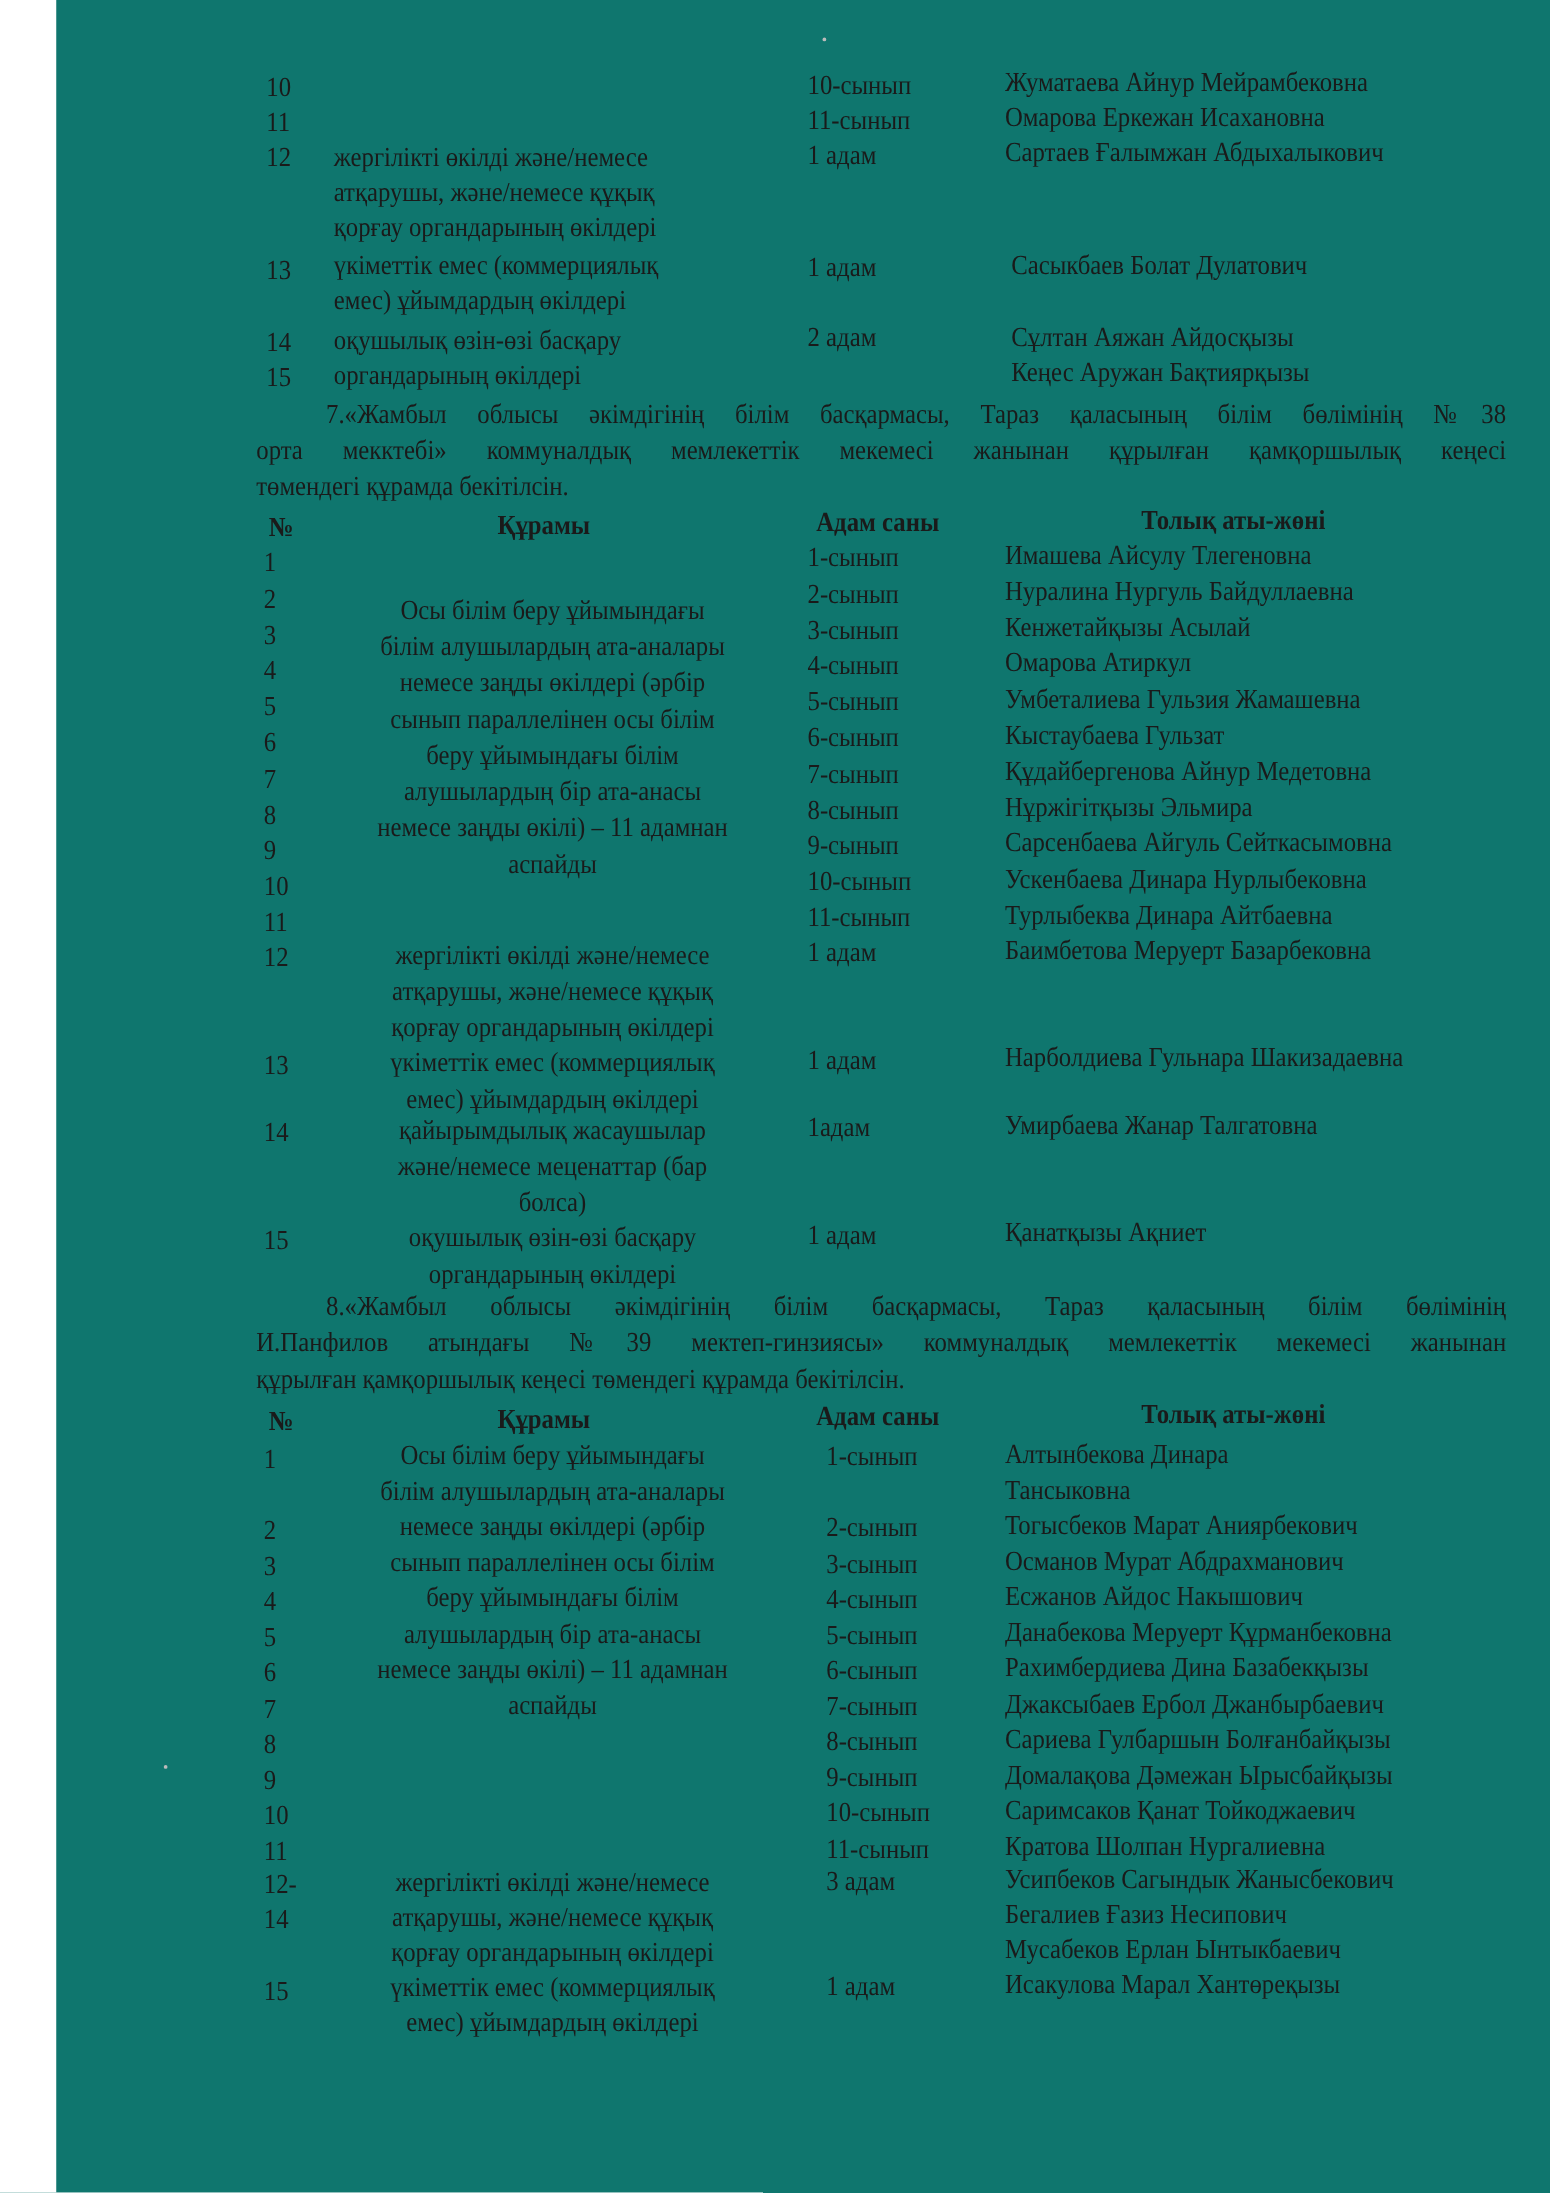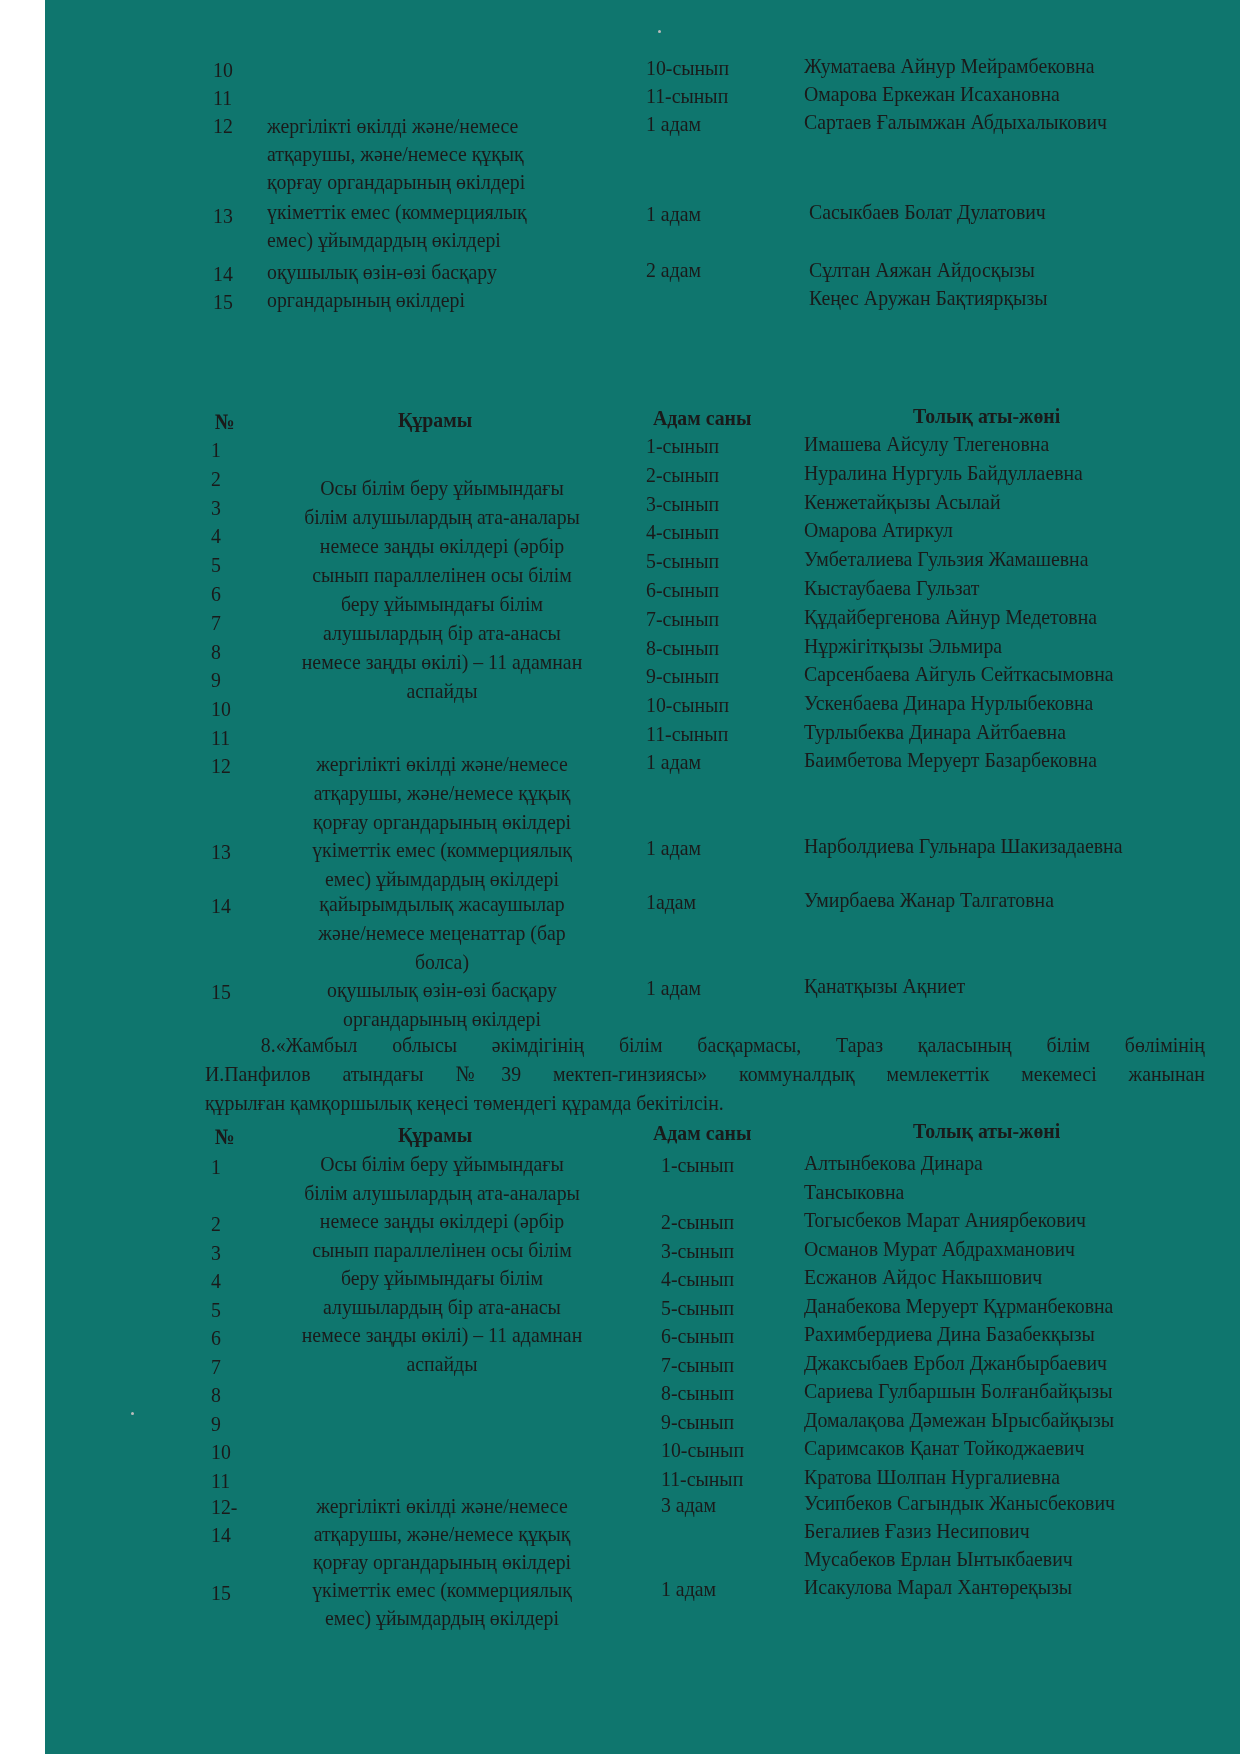--- a/index.html
+++ b/index.html
@@ -45,20 +45,25 @@
     <div class="abs" style="left:168px;top:261px">14</div>
     <div class="abs" style="left:222px;top:259px">оқушылық өзін-өзі басқару</div>
     <div class="abs" style="left:601px;top:257px">2 адам</div>
     <div class="abs" style="left:764px;top:257px">Сұлтан Аяжан Айдосқызы</div>
 
     <div class="abs" style="left:168px;top:289px">15</div>
     <div class="abs" style="left:222px;top:287px">органдарының өкілдері</div>
     <div class="abs" style="left:764px;top:285px">Кеңес Аружан Бақтиярқызы</div>
   </div>
 
+  <div class="para" style="top:316px">
+    <span class="ln" style="padding-left:62px;width:1049px">7.«Жамбыл облысы әкімдігінің білім басқармасы, Тараз қаласының білім бөлімінің №38</span>
+    <span class="ln">орта мекктебі» коммуналдық мемлекеттік мекемесі жанынан құрылған  қамқоршылық кеңесі</span>
+    <span class="ln last">төмендегі құрамда бекітілсін.</span>
+  </div>
 
   <div>
     <div class="abs bold" style="left:170px;top:409px">№</div>
     <div class="abs bold" style="left:353px;top:407px">Құрамы</div>
     <div class="abs bold" style="left:608px;top:405px">Адам саны</div>
     <div class="abs bold" style="left:868px;top:403px">Толық аты-жөні</div>
 
     <div id="s7-nums">
         <div class="abs" style="left:166px;top:437px">1</div>
         <div class="abs" style="left:166px;top:466px">2</div>

